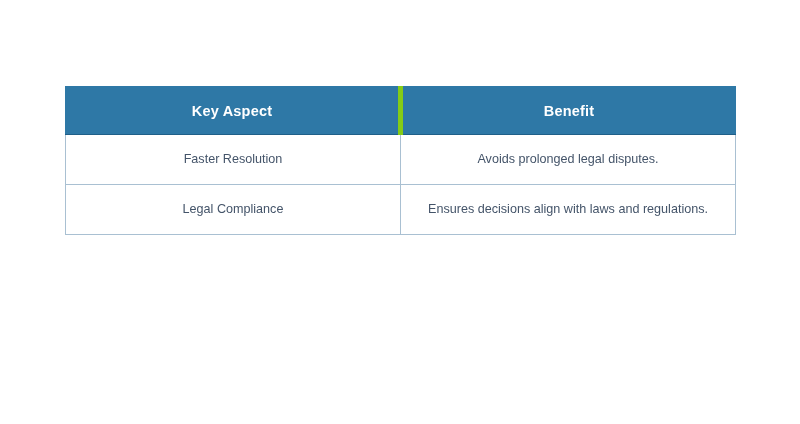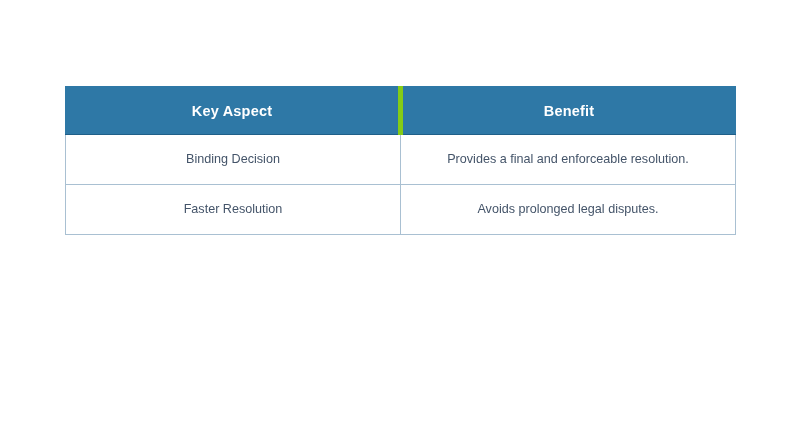--- a/index.html
+++ b/index.html
@@ -82,23 +82,23 @@
 
     <thead>
       <tr>
         <th class="th-aspect">Key Aspect</th>
         <th class="th-benefit">Benefit</th>
       </tr>
     </thead>
 
     <tbody>
       <tr>
-        <td>Binding Decision</td>
-        <td>Provides a final and enforceable resolution.</td>
+        <td>Faster Resolution</td>
+        <td>Avoids prolonged legal disputes.</td>
       </tr>
       <tr>
-        <td>Faster Resolution</td>
-        <td>Avoids prolonged legal disputes.</td>
+        <td>Legal Compliance</td>
+        <td>Ensures decisions align with laws and regulations.</td>
       </tr>
     </tbody>
   </table>
 
 </div>
 
 </body></html>

